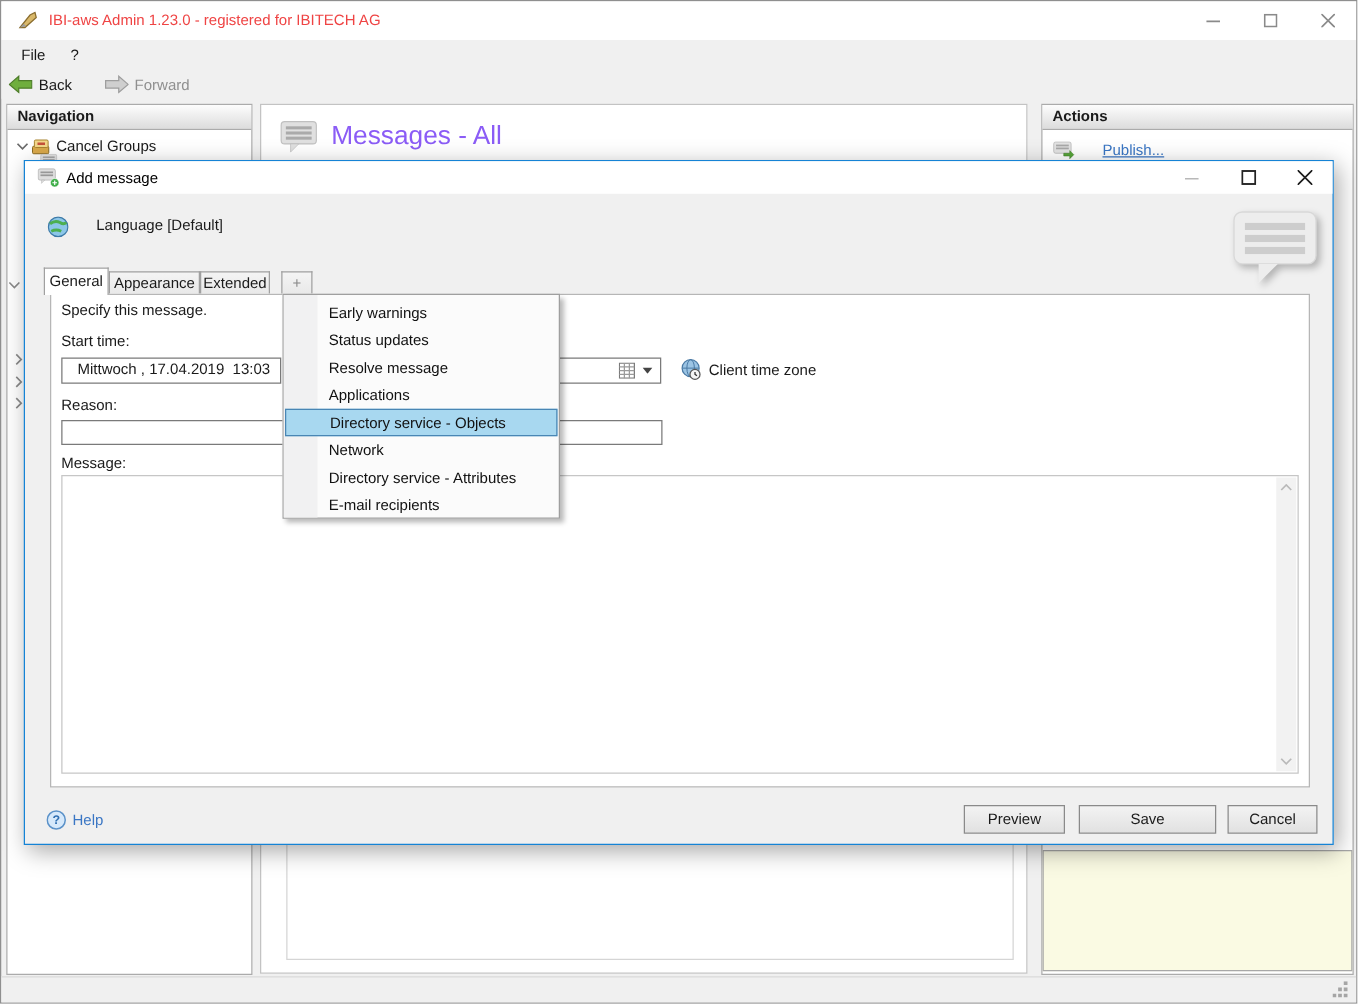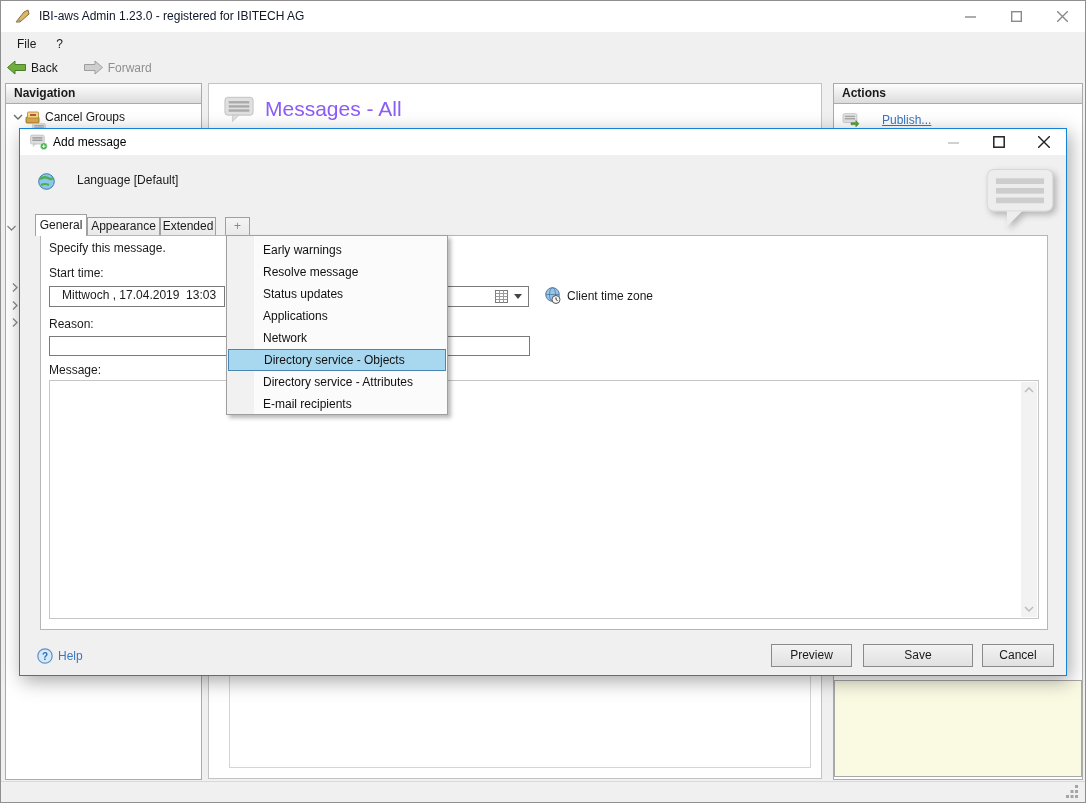--- a/index.html
+++ b/index.html
@@ -4,21 +4,21 @@
 <style>
   html,body{margin:0;padding:0;background:#ffffff;}
   #app{position:relative;width:1086px;height:803px;box-sizing:border-box;
        border:1px solid #8f8f8f;background:#f0f0f0;overflow:hidden;
        font-family:"Liberation Sans","DejaVu Sans",sans-serif;font-size:12px;color:#1a1a1a;}
   #app *{box-sizing:border-box;}
   .abs{position:absolute;}
 
   
   .titlebar{left:0;top:0;width:1084px;height:31px;background:#fff;}
-  .title-text{position:absolute;left:38px;top:8px;color:#0f172a;font-size:12px;}
+  .title-text{position:absolute;left:38px;top:8px;color:#ef4444;font-size:12px;}
   .win-controls{position:absolute;right:0;top:0;height:31px;display:flex;}
   .wc{width:46px;height:31px;display:flex;align-items:center;justify-content:center;}
   .menubar{left:0;top:31px;width:1084px;height:24px;background:#f0f0f0;display:flex;align-items:center;}
   .menu-item{padding:3px 10px;}
   .toolbar{left:0;top:55px;width:1084px;height:23px;background:#f0f0f0;display:flex;align-items:center;}
   .tb-btn{display:flex;align-items:center;gap:5px;padding:2px 6px;}
   .tb-btn.disabled .tb-label{color:#8f8f8f;}
 
   
   .panel{background:#fff;border:1px solid #ababab;}
@@ -301,25 +301,25 @@
           </svg>
         <svg style="bottom:5px" width="10" height="6" viewBox="0 0 10 6">
             <polyline points="1,1 5,5 9,1" fill="none" stroke="#b9b9b9" stroke-width="1.4"></polyline>
           </svg>
       </div>
     </div>
 
     <div class="dlg-menu">
       <div class="menu-gutter"></div>
       <div class="mi">Early warnings</div>
+      <div class="mi">Status updates</div>
       <div class="mi">Resolve message</div>
-      <div class="mi">Status updates</div>
       <div class="mi">Applications</div>
+      <div class="mi sel">Directory service - Objects</div>
       <div class="mi">Network</div>
-      <div class="mi sel">Directory service - Objects</div>
       <div class="mi">Directory service - Attributes</div>
       <div class="mi">E-mail recipients</div>
     </div>
 
     <div class="help-row">
       <svg width="16" height="16" viewBox="0 0 16 16">
         <circle cx="8" cy="8" r="7.2" fill="#d6e9fb" stroke="#5b92c9" stroke-width="1.2"></circle>
         <text x="8" y="11.5" text-anchor="middle" font-size="10" font-weight="bold" fill="#2f6fb2" font-family="Liberation Sans, sans-serif">?</text>
       </svg>
       <span class="link" style="text-decoration:none">Help</span>

